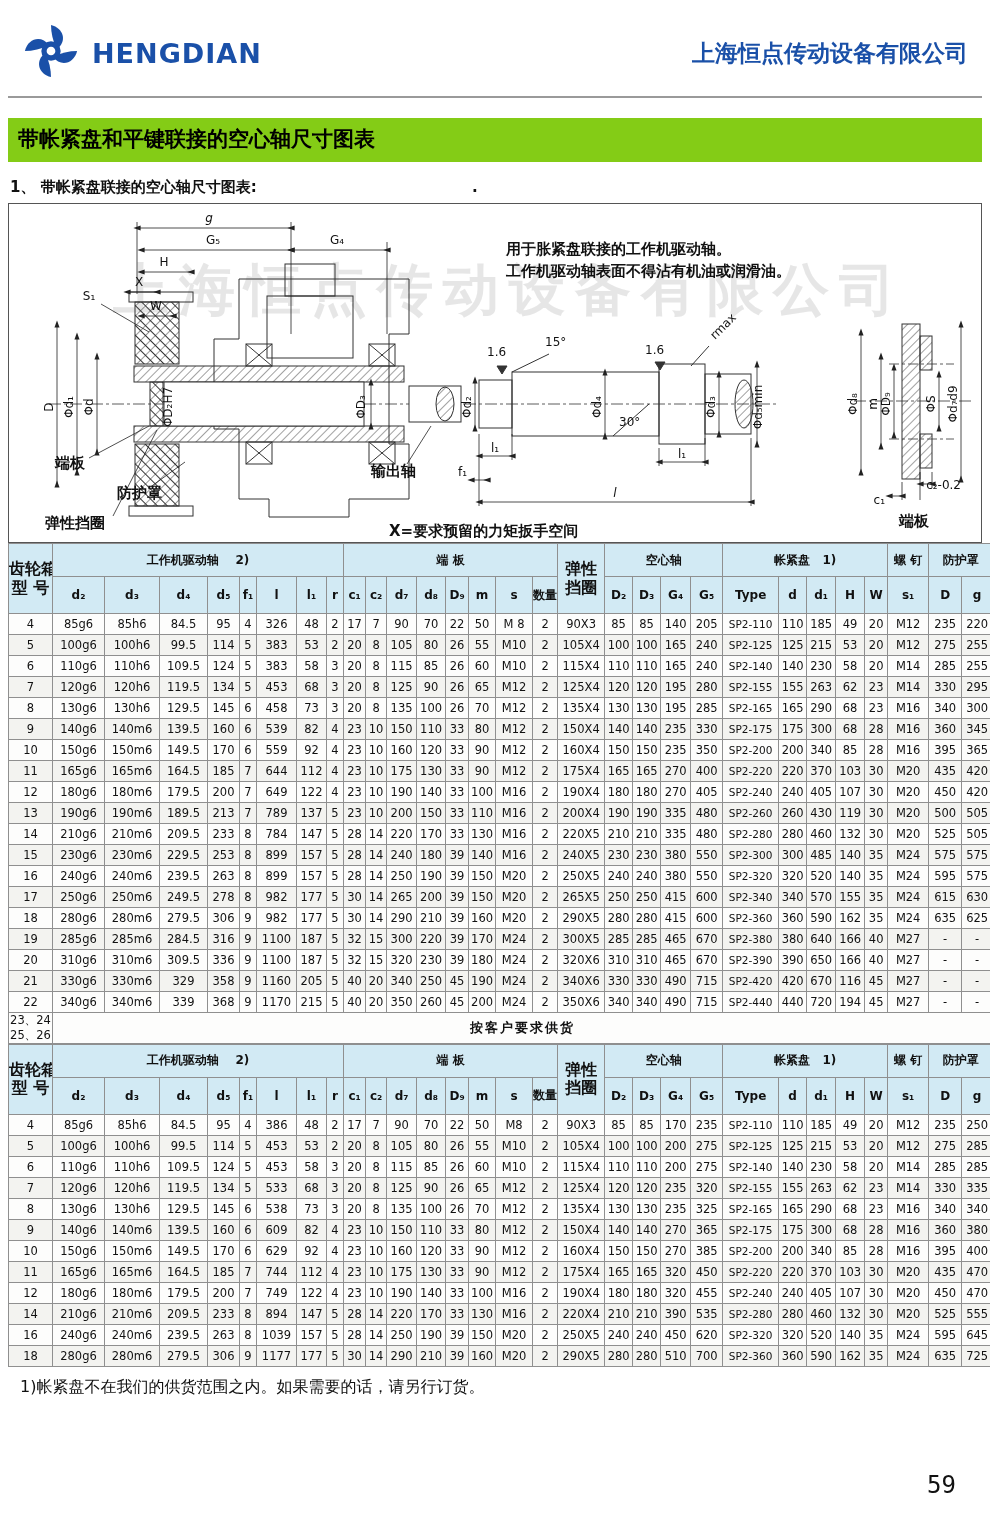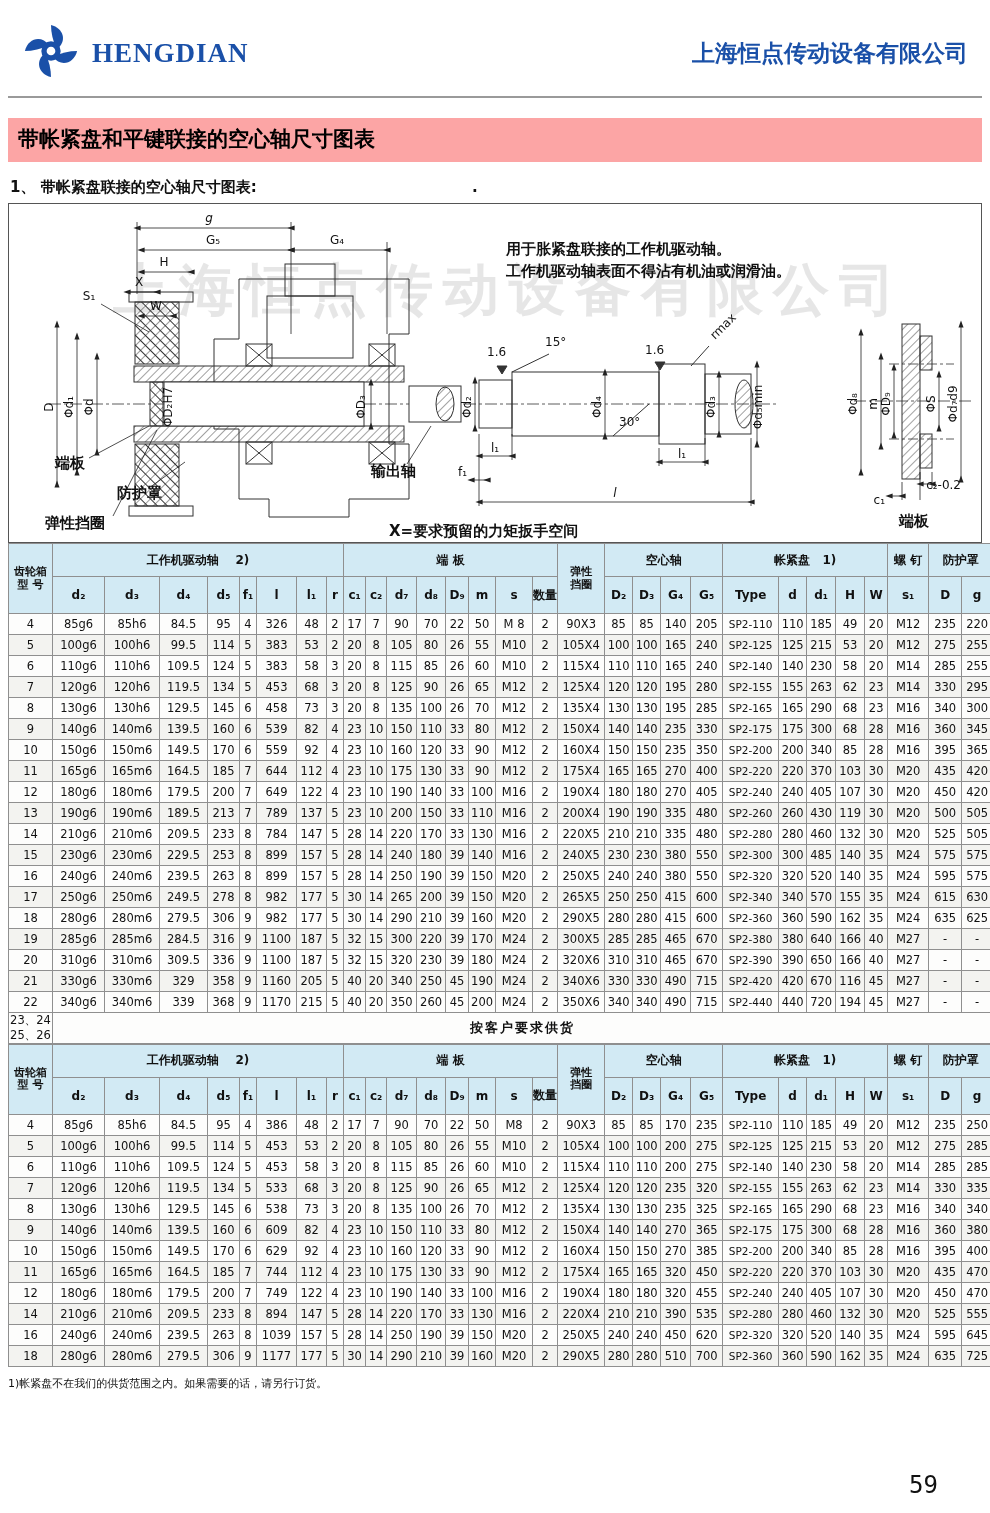--- a/index.html
+++ b/index.html
@@ -1,55 +1,55 @@
 <!DOCTYPE html>
 <html><head>
 <meta charset="utf-8">
 <style>
   * { box-sizing: border-box; margin: 0; padding: 0; }
   html,body { background:#fff; }
   body { font-family: "DejaVu Sans", "Liberation Sans", sans-serif; color:#111; }
   .page { width:990px; height:1513px; background:#fff; position:relative; padding:0 8px; overflow:hidden; }
 
   
-  .masthead { display:flex; justify-content:space-between; align-items:center; padding:22px 14px 10px 14px;font-family:Liberation Serif, serif; }
+  .masthead { display:flex; justify-content:space-between; align-items:center; padding:22px 14px 10px 14px; }
   .brand { display:flex; align-items:center; gap:12px; }
   .brand-name { font-size:27px; font-weight:bold; color:#1a50a8; letter-spacing:1px; }
   .company-name { font-size:23px; font-weight:bold; color:#1a50a8; }
   .rule { border-top:2px solid #9a9a9a; margin:2px 0 0 0; }
 
   
-  .title-bar { background:#fca5a5; margin-top:20px; padding:7px 10px 9px 10px; font-size:21px; font-weight:bold; color:#000; }
+  .title-bar { background:#84cc16; margin-top:20px; padding:7px 10px 9px 10px; font-size:21px; font-weight:bold; color:#000; }
 
   .sec-heading { font-size:15px; font-weight:bold; margin:16px 0 6px 2px; }
   .sec-heading .tail-dot { font-weight:bold; margin-left:210px; }
 
   
   .drawing-box { border:1px solid #555; height:340px; position:relative; background:#fff; }
   .drawing-box svg { display:block; }
 
   
   .sub-heading { font-size:15px; font-weight:bold; margin:9px 0 4px 2px; }
   table.dim { border-collapse:collapse; table-layout:fixed; width:974px; border:1px solid #666; }
   table.dim th, table.dim td { border:1px solid #8f8f8f; text-align:center; vertical-align:middle;
       white-space:nowrap; overflow:hidden; padding:0; }
   table.dim th { background:#d2eaf4; font-size:12px; font-weight:bold; }
   table.dim thead tr:nth-child(1) th { height:33px; }
   table.dim thead tr:nth-child(2) th { height:37px;margin-left:48px; }
   table.dim td { height:21px; font-size:11.5px; background:#fdfdfc; }
   table.dim tbody tr:nth-child(even) td { background:#f3f3f0; }
   table.dim td:nth-child(23) { font-size:10.5px; }
-  .two-line { line-height:1.15; font-size:11px; }
+  .two-line { line-height:1.15; font-size:16px; }
   .models-cell { font-size:11.5px; line-height:1.3; }
   .supply-note { font-size:13px; font-weight:bold; letter-spacing:2px; }
   td.supply { height:40px; }
 
   
-  .footnotes { margin-top:8px; font-size:11px; line-height:1.55; }
-  .page-num { position:absolute; right:52px; bottom:14px; font-size:24px; font-family:"DejaVu Sans Mono","Liberation Mono",monospace; }
+  .footnotes { margin-top:8px; font-size:16px; line-height:1.55;margin-left:12px; }
+  .page-num { position:absolute; right:34px; bottom:14px; font-size:24px; font-family:"DejaVu Sans Mono","Liberation Mono",monospace; }
 
   svg text { font-family:"DejaVu Sans","Liberation Sans",sans-serif; fill:#111; } .t12 { font-size:12px; }
   .t15 { font-size:15px; font-weight:bold; }
   .callout { font-size:15px; font-weight:bold; }
   .wm { font-size:56px; fill:#cfcfcf; opacity:0.5; letter-spacing:10px; font-weight:bold; }
 </style>
 </head>
 <body>
 
 <div class="page">

